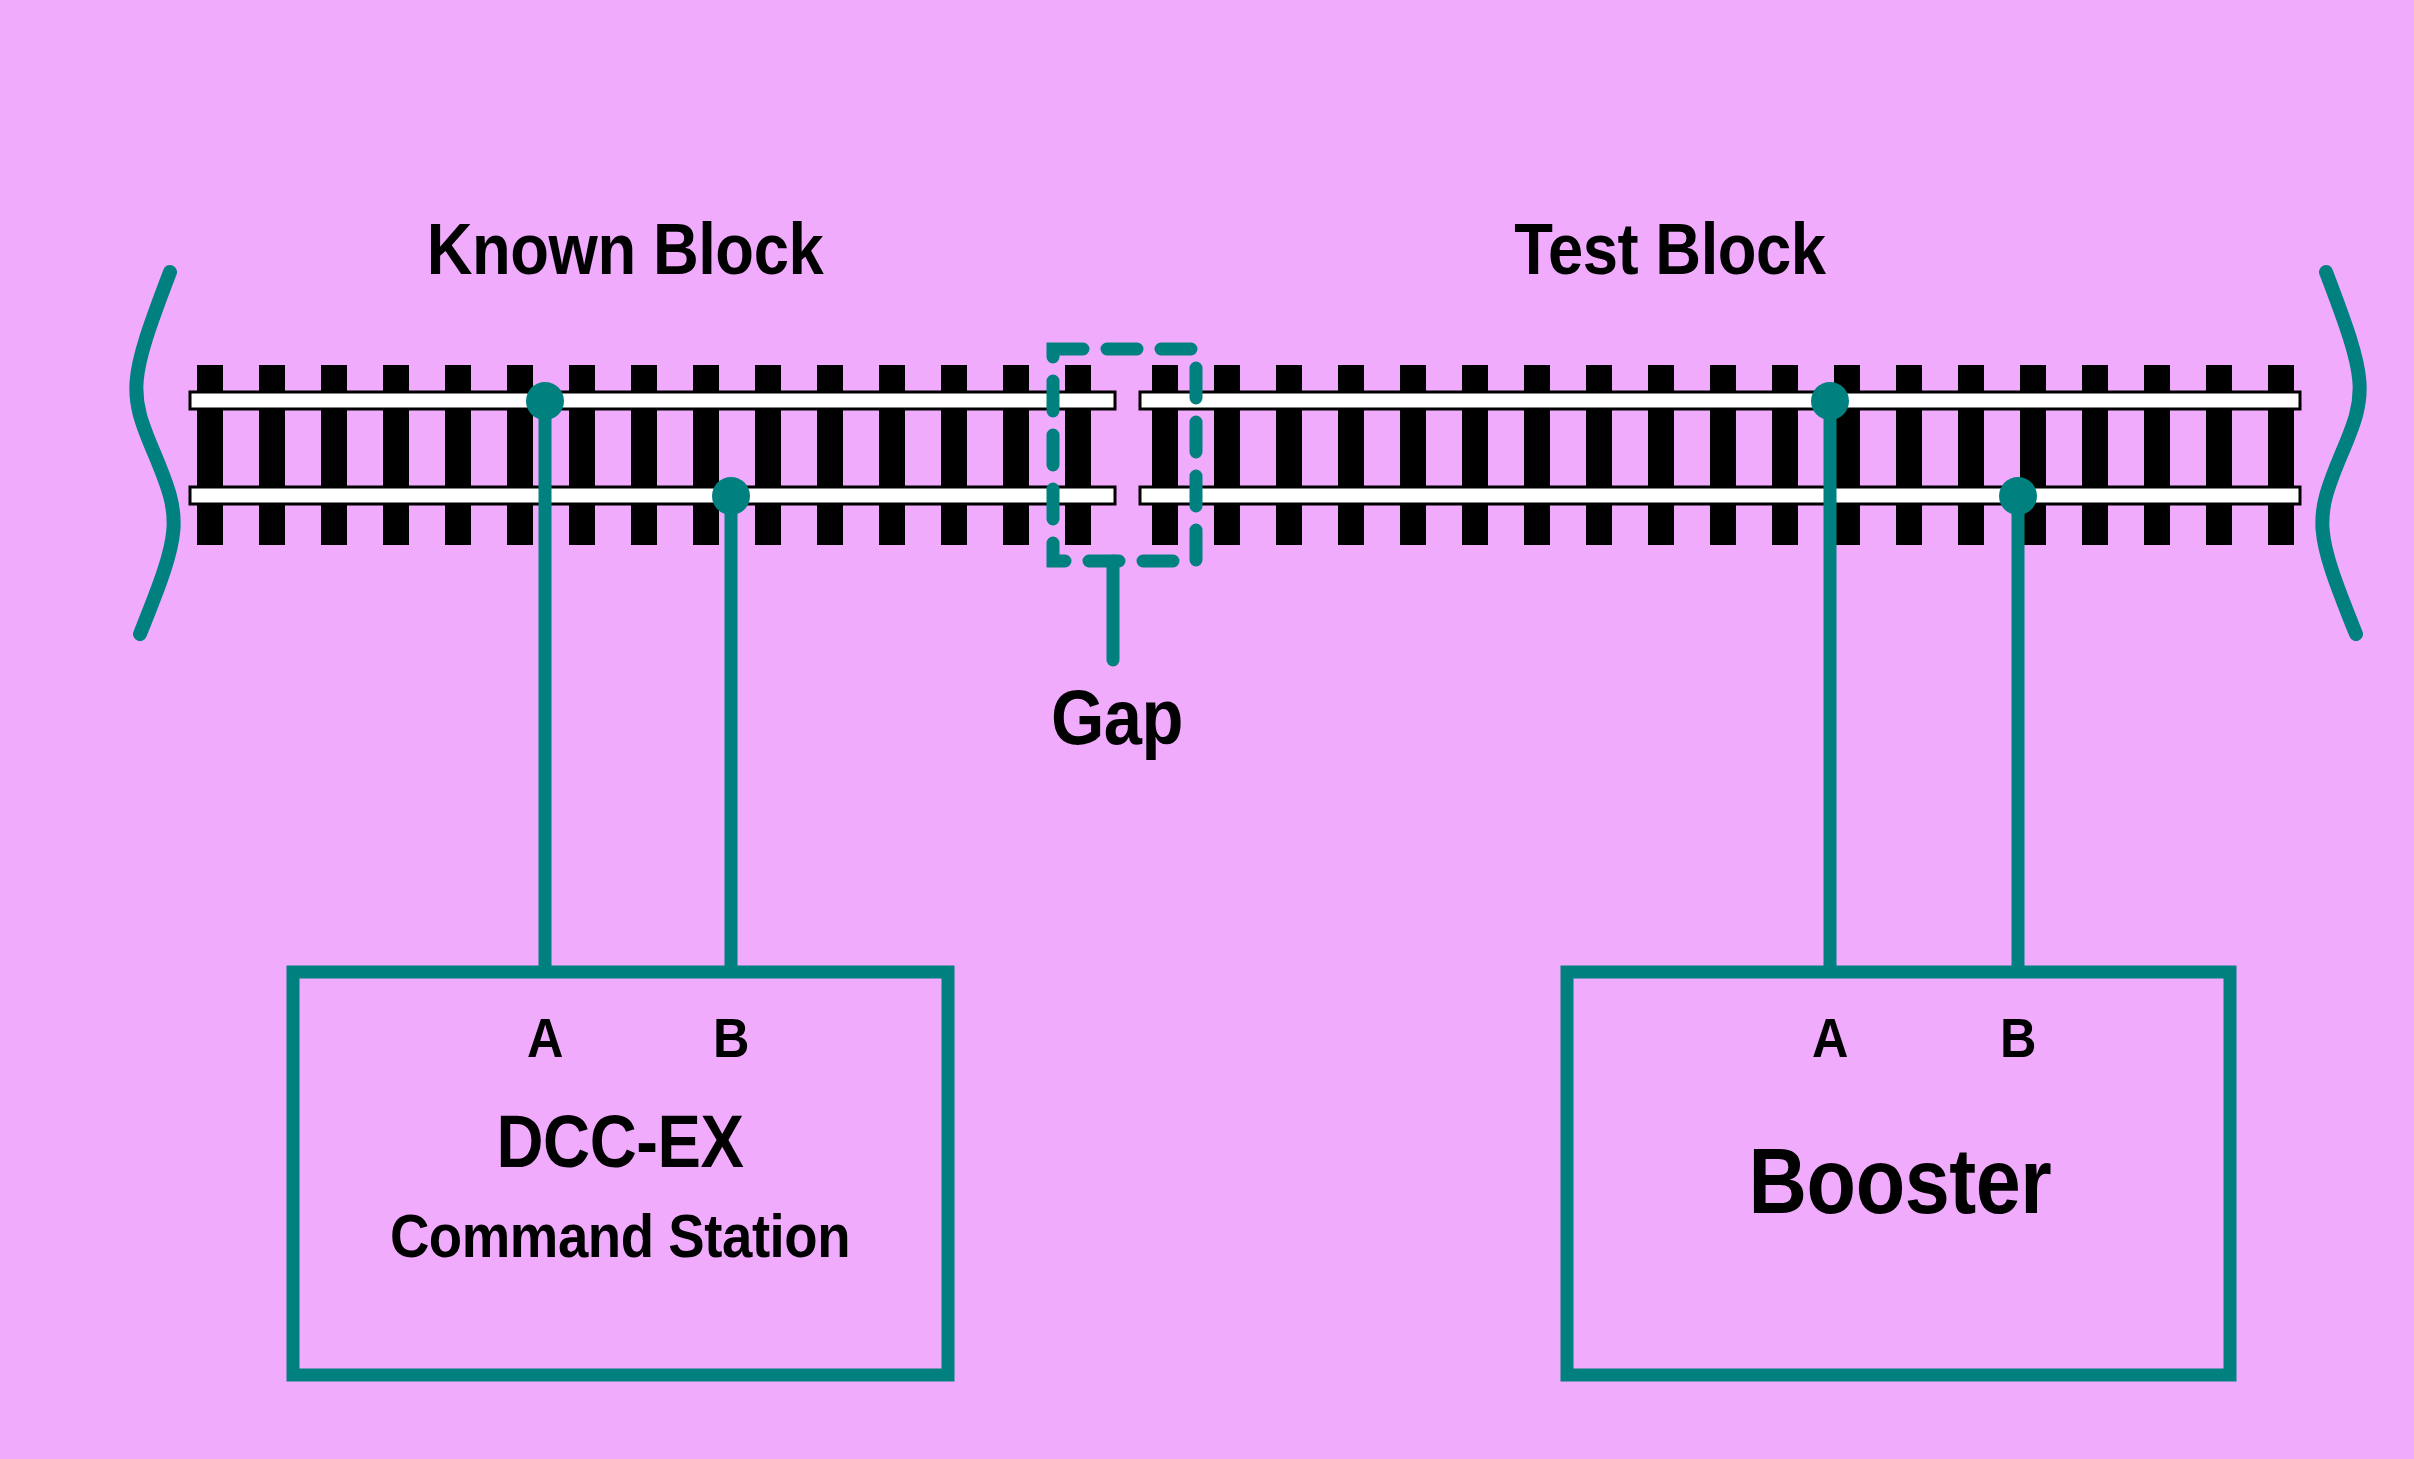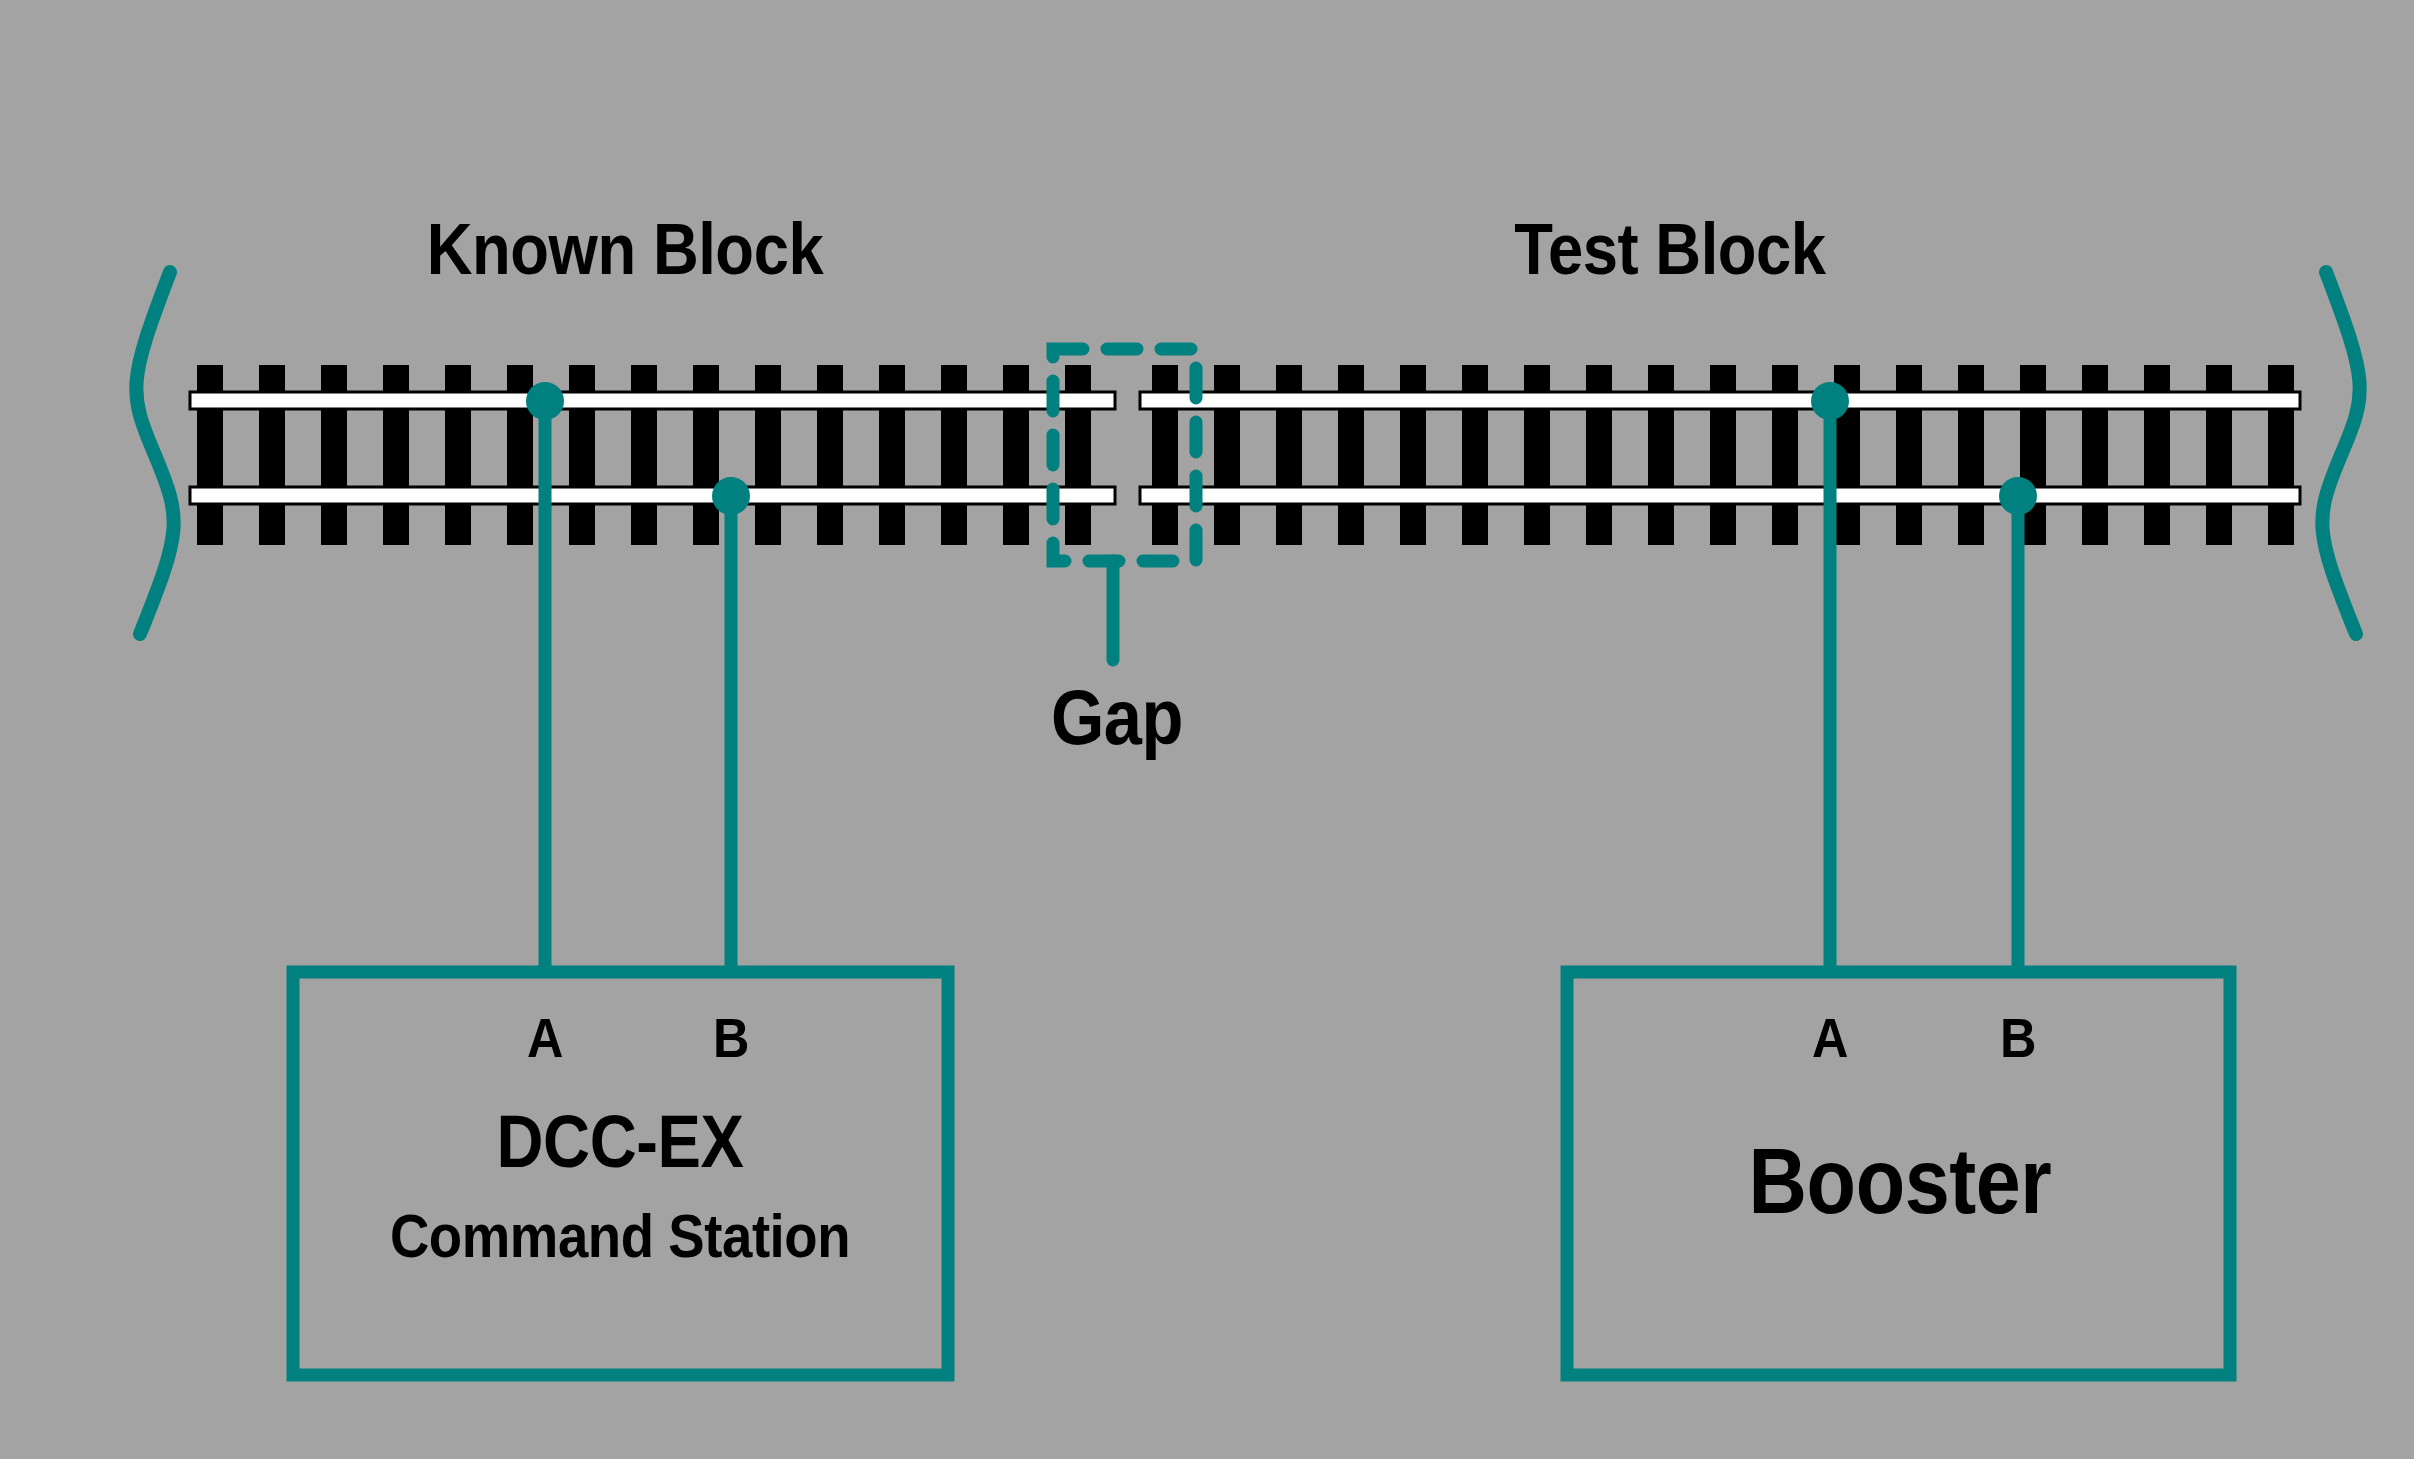--- a/index.html
+++ b/index.html
@@ -4,21 +4,21 @@
 <style>
   html, body {
     margin: 0;
     padding: 0;
     background: #ffffff;
   }
   #stage {
     position: relative;
     width: 2414px;
     height: 1459px;
-    background: #a3a3a3;
+    background: #f0abfc;
     overflow: hidden;
     font-family: "Liberation Sans", "DejaVu Sans", sans-serif;
   }
   #stage svg.layer {
     position: absolute;
     left: 0;
     top: 0;
     width: 2414px;
     height: 1459px;
   }

